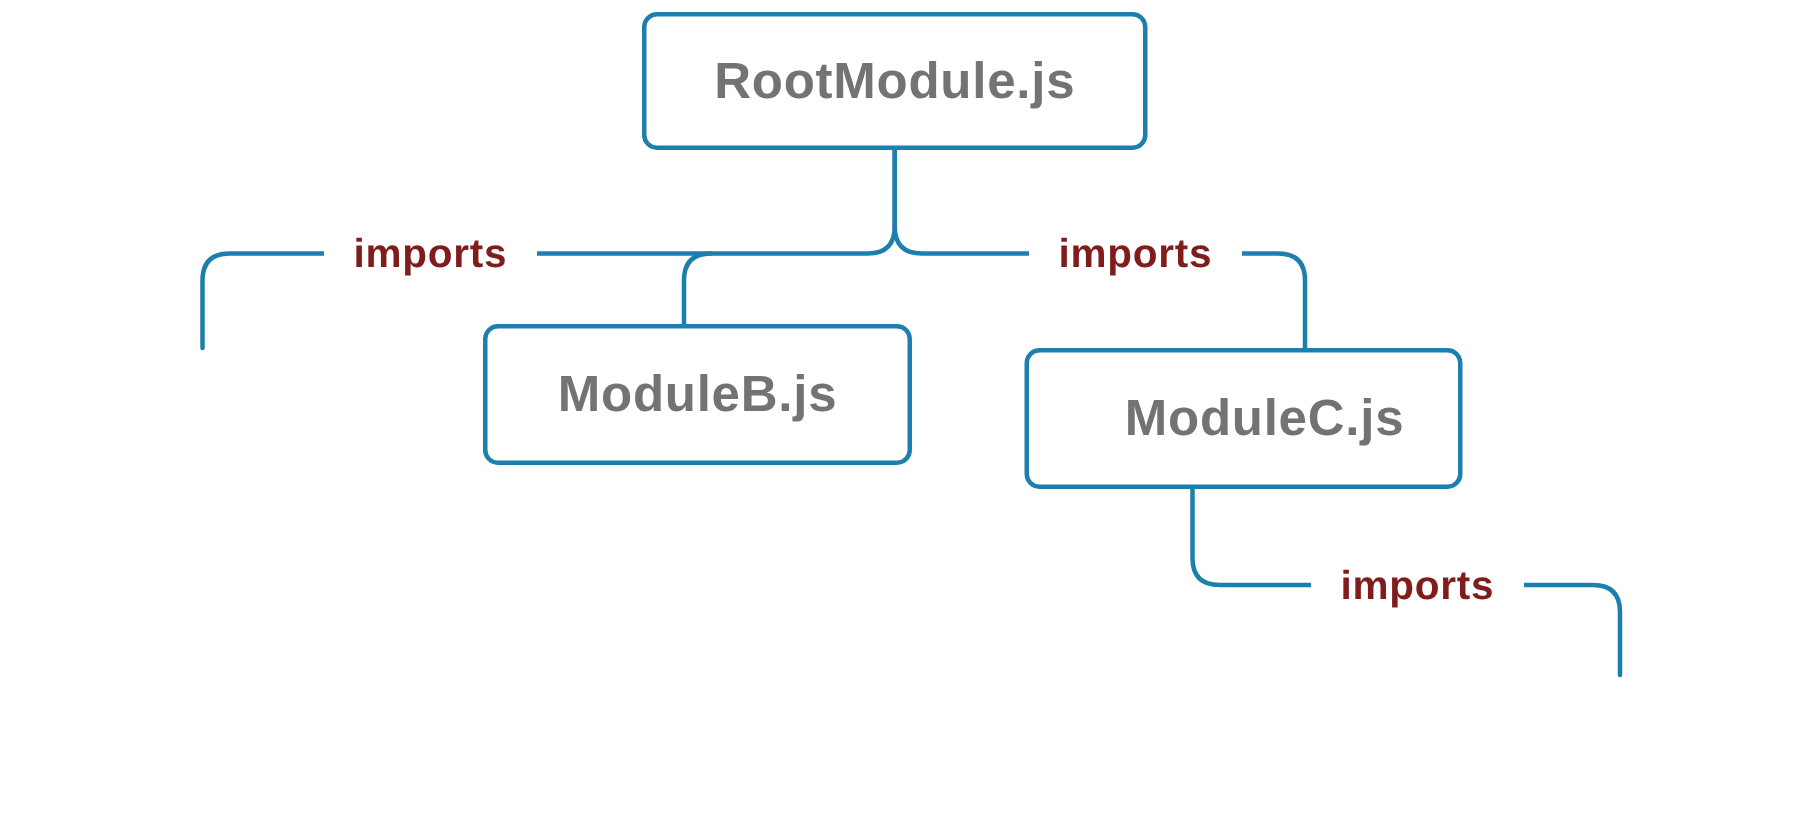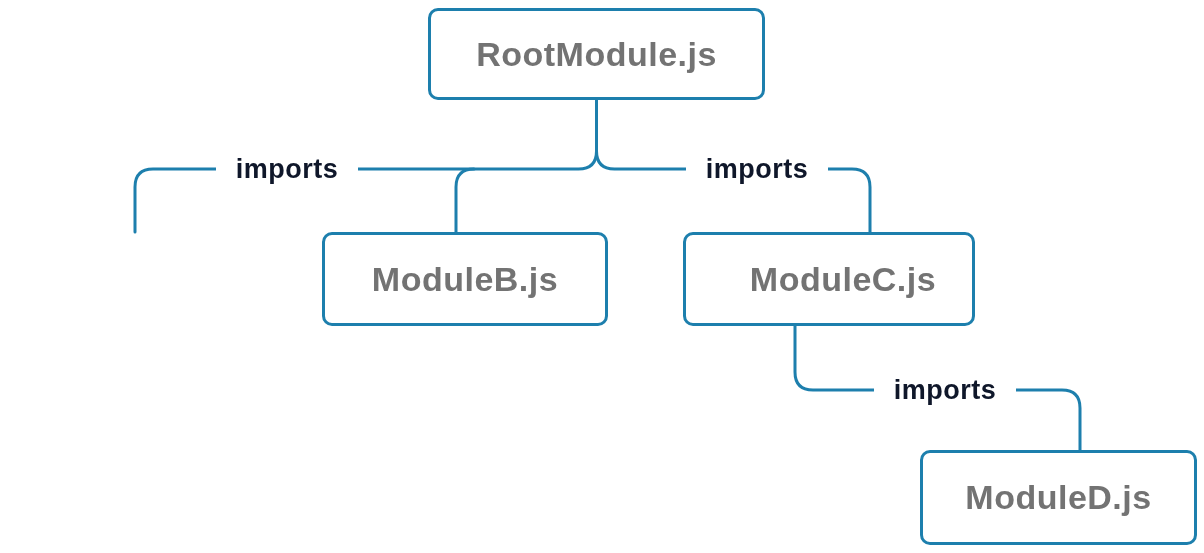--- a/index.html
+++ b/index.html
@@ -31,29 +31,29 @@
       display: flex;
       align-items: center;
       justify-content: center;
       font-weight: bold;
       font-size: 34px;
       letter-spacing: 0.5px;
       color: #737373;
     }
     .node-root { left: 428px; top: 8px;   width: 337px; height: 92px; }
     .node-a    { left: 1px;   top: 232px; width: 271px; height: 94px; }
-    .node-b    { left: 322px; top: 232px; width: 286px; height: 94px; }
+    .node-b    { left: 322px; top: 216px; width: 286px; height: 94px; }
     .node-c    { left: 683px; top: 232px; width: 292px; height: 94px; padding-left: 28px; }
     .node-d    { left: 920px; top: 450px; width: 277px; height: 95px; }
 
     .edge-label {
       position: absolute;
       z-index: 3;
       background: #ffffff;
-      color: #0f172a;
+      color: #7f1d1d;
       font-weight: bold;
       font-size: 27px;
       letter-spacing: 0.5px;
       display: flex;
       align-items: center;
       justify-content: center;
       padding: 0 6px;
     }
     .label-left  { left: 216px; top: 152px; width: 130px; height: 34px; }
     .label-right { left: 686px; top: 152px; width: 130px; height: 34px; }
@@ -79,23 +79,20 @@
 
 
   <div class="node node-b">
     <span>ModuleB.js</span>
   </div>
 
   <div class="node node-c">
     <span>ModuleC.js</span>
   </div>
 
-  <div class="node node-d">
-    <span>ModuleD.js</span>
-  </div>
 
   <div class="edge-label label-left">imports</div>
 
   <div class="edge-label label-right">imports</div>
 
   <div class="edge-label label-cd">imports</div>
 
 </div>
 
 </body></html>

